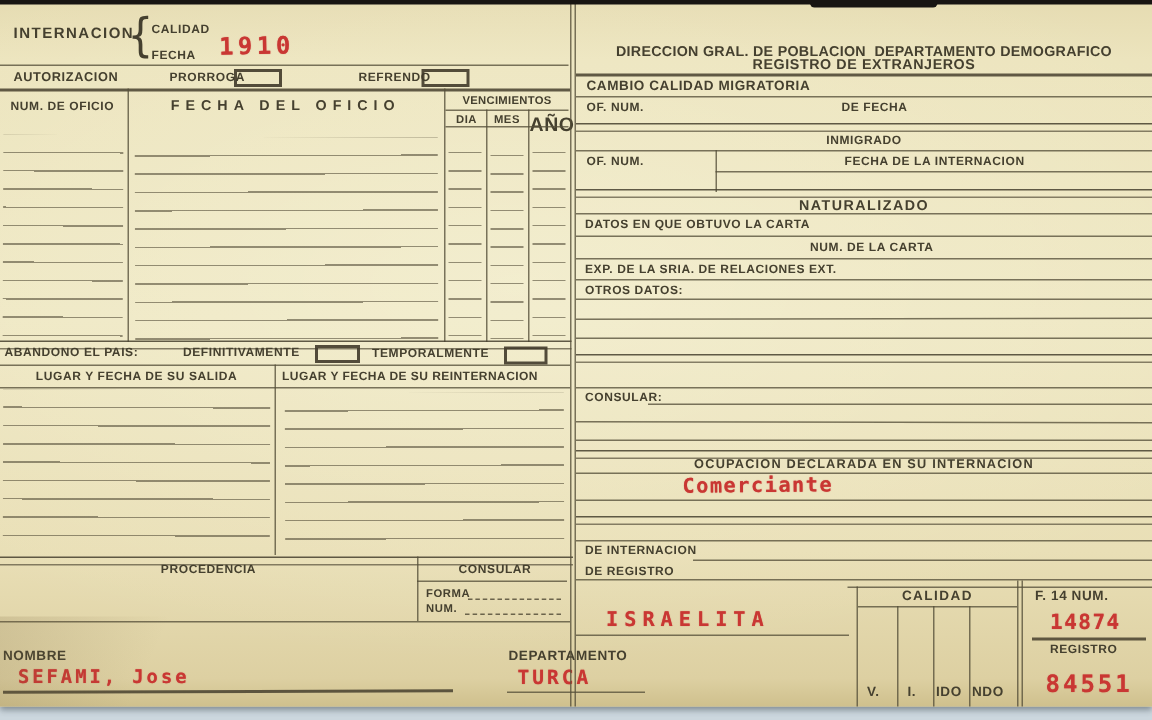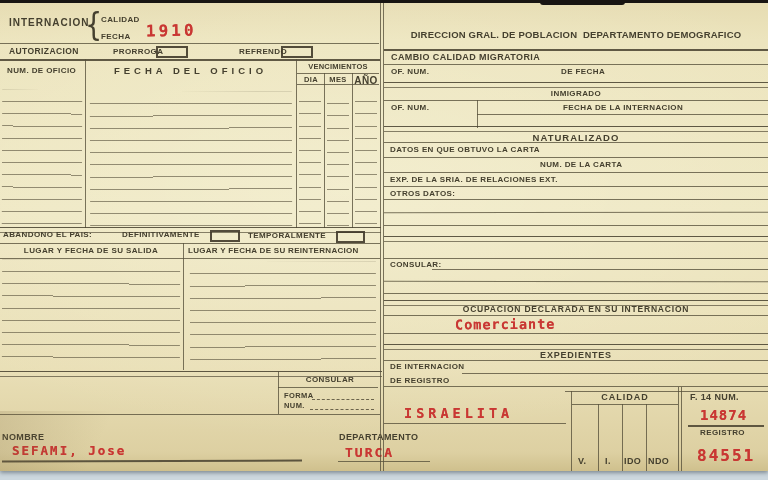--- a/index.html
+++ b/index.html
@@ -61,21 +61,21 @@
     <span class="lbl" style="left:239px;top:46px">REFRENDO</span>
     <div class="box" style="left:281px;top:44px;width:28px;height:8px"></div>
     <div class="hl hv" style="left:0;top:57px;width:380px"></div>
 
     <span class="lbl" style="left:7px;top:65px">NUM. DE OFICIO</span>
     <span class="lbl ctr" style="left:88px;top:64px;width:205px;font-size:9.5px;letter-spacing:4px">FECHA DEL OFICIO</span>
     <span class="lbl ctr" style="left:298px;top:61px;width:80px;font-size:7.5px;letter-spacing:.2px">VENCIMIENTOS</span>
     <div class="hl" style="left:297px;top:71px;width:82px"></div>
     <span class="lbl ctr" style="left:298px;top:74px;width:26px;font-size:7.5px">DIA</span>
     <span class="lbl ctr" style="left:325px;top:74px;width:26px;font-size:7.5px">MES</span>
-    <span class="lbl ctr" style="left:353px;top:74px;width:26px;font-size:10px">AÑO</span>
+    <span class="lbl ctr" style="left:353px;top:74px;width:26px;font-size:13px">AÑO</span>
     <div class="hl" style="left:297px;top:82px;width:82px"></div>
     <div class="vl" style="left:85px;top:57px;height:169px"></div>
     <div class="vl" style="left:296px;top:57px;height:169px"></div>
     <div class="vl" style="left:324px;top:71px;height:155px"></div>
     <div class="vl" style="left:352px;top:71px;height:155px"></div>
     <div class="ruled" style="left:2px;top:88px;width:80px;height:136px;transform:rotate(.2deg)"></div>
     <div class="ruled" style="left:90px;top:90px;width:202px;height:136px;transform:rotate(-.15deg)"></div>
     <div class="ruled" style="left:299px;top:88px;width:22px;height:136px"></div>
     <div class="ruled" style="left:327px;top:90px;width:22px;height:136px"></div>
     <div class="ruled" style="left:355px;top:88px;width:22px;height:136px"></div>
@@ -89,40 +89,42 @@
     <div class="hl" style="left:0;top:241px;width:380px"></div>
 
     <div class="vl" style="left:183px;top:241px;height:127px"></div>
     <span class="lbl ctr" style="left:4px;top:245px;width:174px">LUGAR Y FECHA DE SU SALIDA</span>
     <span class="lbl" style="left:188px;top:245px;letter-spacing:.3px">LUGAR Y FECHA DE SU REINTERNACION</span>
     <div class="hl" style="left:0;top:256px;width:380px"></div>
     <div class="ruled" style="left:2px;top:258px;width:178px;height:108px;transform:rotate(.15deg)"></div>
     <div class="ruled" style="left:190px;top:260px;width:186px;height:108px;transform:rotate(-.15deg)"></div>
 
     <div class="dbl" style="left:0;top:369px;width:382px"></div>
+    <span class="lbl ctr" style="left:0;top:374px;width:278px">PROCEDENCIA</span>
     <div class="vl" style="left:278px;top:369px;height:43px"></div>
     <span class="lbl ctr" style="left:282px;top:374px;width:96px">CONSULAR</span>
     <div class="hl" style="left:278px;top:385px;width:100px"></div>
     <span class="lbl" style="left:284px;top:390px;font-size:7.5px">FORMA</span>
     <div class="dot" style="left:312px;top:396px;width:62px"></div>
     <span class="lbl" style="left:284px;top:400px;font-size:7.5px">NUM.</span>
     <div class="dot" style="left:310px;top:406px;width:64px"></div>
     <div class="hl" style="left:0;top:412px;width:380px"></div>
 
     <span class="lbl" style="left:2px;top:431px;font-size:9px">NOMBRE</span>
     <span class="lbl red" style="left:12px;top:443px;font-size:12.5px;letter-spacing:2px">SEFAMI, Jose</span>
     <div class="hl hv" style="left:2px;top:458px;width:300px;transform:rotate(-.2deg)"></div>
     <span class="lbl" style="left:339px;top:431px;font-size:9px">DEPARTAMENTO</span>
     <span class="lbl red" style="left:345px;top:444px;font-size:13px;letter-spacing:2px">TURCA</span>
     <div class="hl" style="left:338px;top:459px;width:92px"></div>
 
     <div class="vl" style="left:380px;top:0;height:469px"></div>
     <div class="vl" style="left:383px;top:0;height:469px"></div>
 
     <span class="lbl ctr" style="left:386px;top:28px;width:380px;font-size:9.5px;letter-spacing:.2px">DIRECCION GRAL. DE POBLACION  DEPARTAMENTO DEMOGRAFICO</span>
+    <span class="lbl ctr" style="left:386px;top:37px;width:380px;font-size:9.5px">REGISTRO DE EXTRANJEROS</span>
     <div class="hl hv" style="left:384px;top:47px;width:384px"></div>
 
     <span class="lbl" style="left:391px;top:51px;font-size:9px">CAMBIO CALIDAD MIGRATORIA</span>
     <div class="hl" style="left:384px;top:62px;width:384px"></div>
     <span class="lbl" style="left:391px;top:66px">OF. NUM.</span>
     <span class="lbl" style="left:561px;top:66px">DE FECHA</span>
     <div class="dbl" style="left:384px;top:80px;width:384px"></div>
     <span class="lbl ctr" style="left:384px;top:88px;width:384px">INMIGRADO</span>
     <div class="hl" style="left:384px;top:98px;width:384px"></div>
     <span class="lbl" style="left:391px;top:102px">OF. NUM.</span>
@@ -151,21 +153,20 @@
     <div class="hl" style="left:384px;top:279px;width:384px;transform:rotate(.1deg)"></div>
     <div class="hl" style="left:384px;top:291px;width:384px"></div>
     <div class="dbl" style="left:384px;top:298px;width:384px"></div>
 
     <span class="lbl ctr" style="left:384px;top:303px;width:384px;font-size:8.5px;letter-spacing:.8px">OCUPACION DECLARADA EN SU INTERNACION</span>
     <div class="hl" style="left:384px;top:313px;width:384px"></div>
     <span class="lbl red" style="left:455px;top:316px;font-size:13.5px;letter-spacing:1px;transform:rotate(-.5deg)">Comerciante</span>
     <div class="hl" style="left:384px;top:331px;width:384px"></div>
     <div class="dbl" style="left:384px;top:342px;width:384px"></div>
 
-    <span class="lbl ctr" style="left:384px;top:349px;width:384px;font-size:9px;letter-spacing:.8px">EXPEDIENTES</span>
     <div class="hl" style="left:384px;top:358px;width:384px"></div>
     <span class="lbl" style="left:390px;top:361px">DE INTERNACION</span>
     <div class="hl" style="left:462px;top:371px;width:306px"></div>
     <span class="lbl" style="left:390px;top:375px">DE REGISTRO</span>
     <div class="hl" style="left:384px;top:384px;width:384px"></div>
 
     <span class="lbl red" style="left:404px;top:405px;font-size:13.5px;letter-spacing:4px">ISRAELITA</span>
     <div class="hl" style="left:384px;top:421px;width:182px"></div>
 
     <div class="hl" style="left:565px;top:389px;width:203px"></div>

